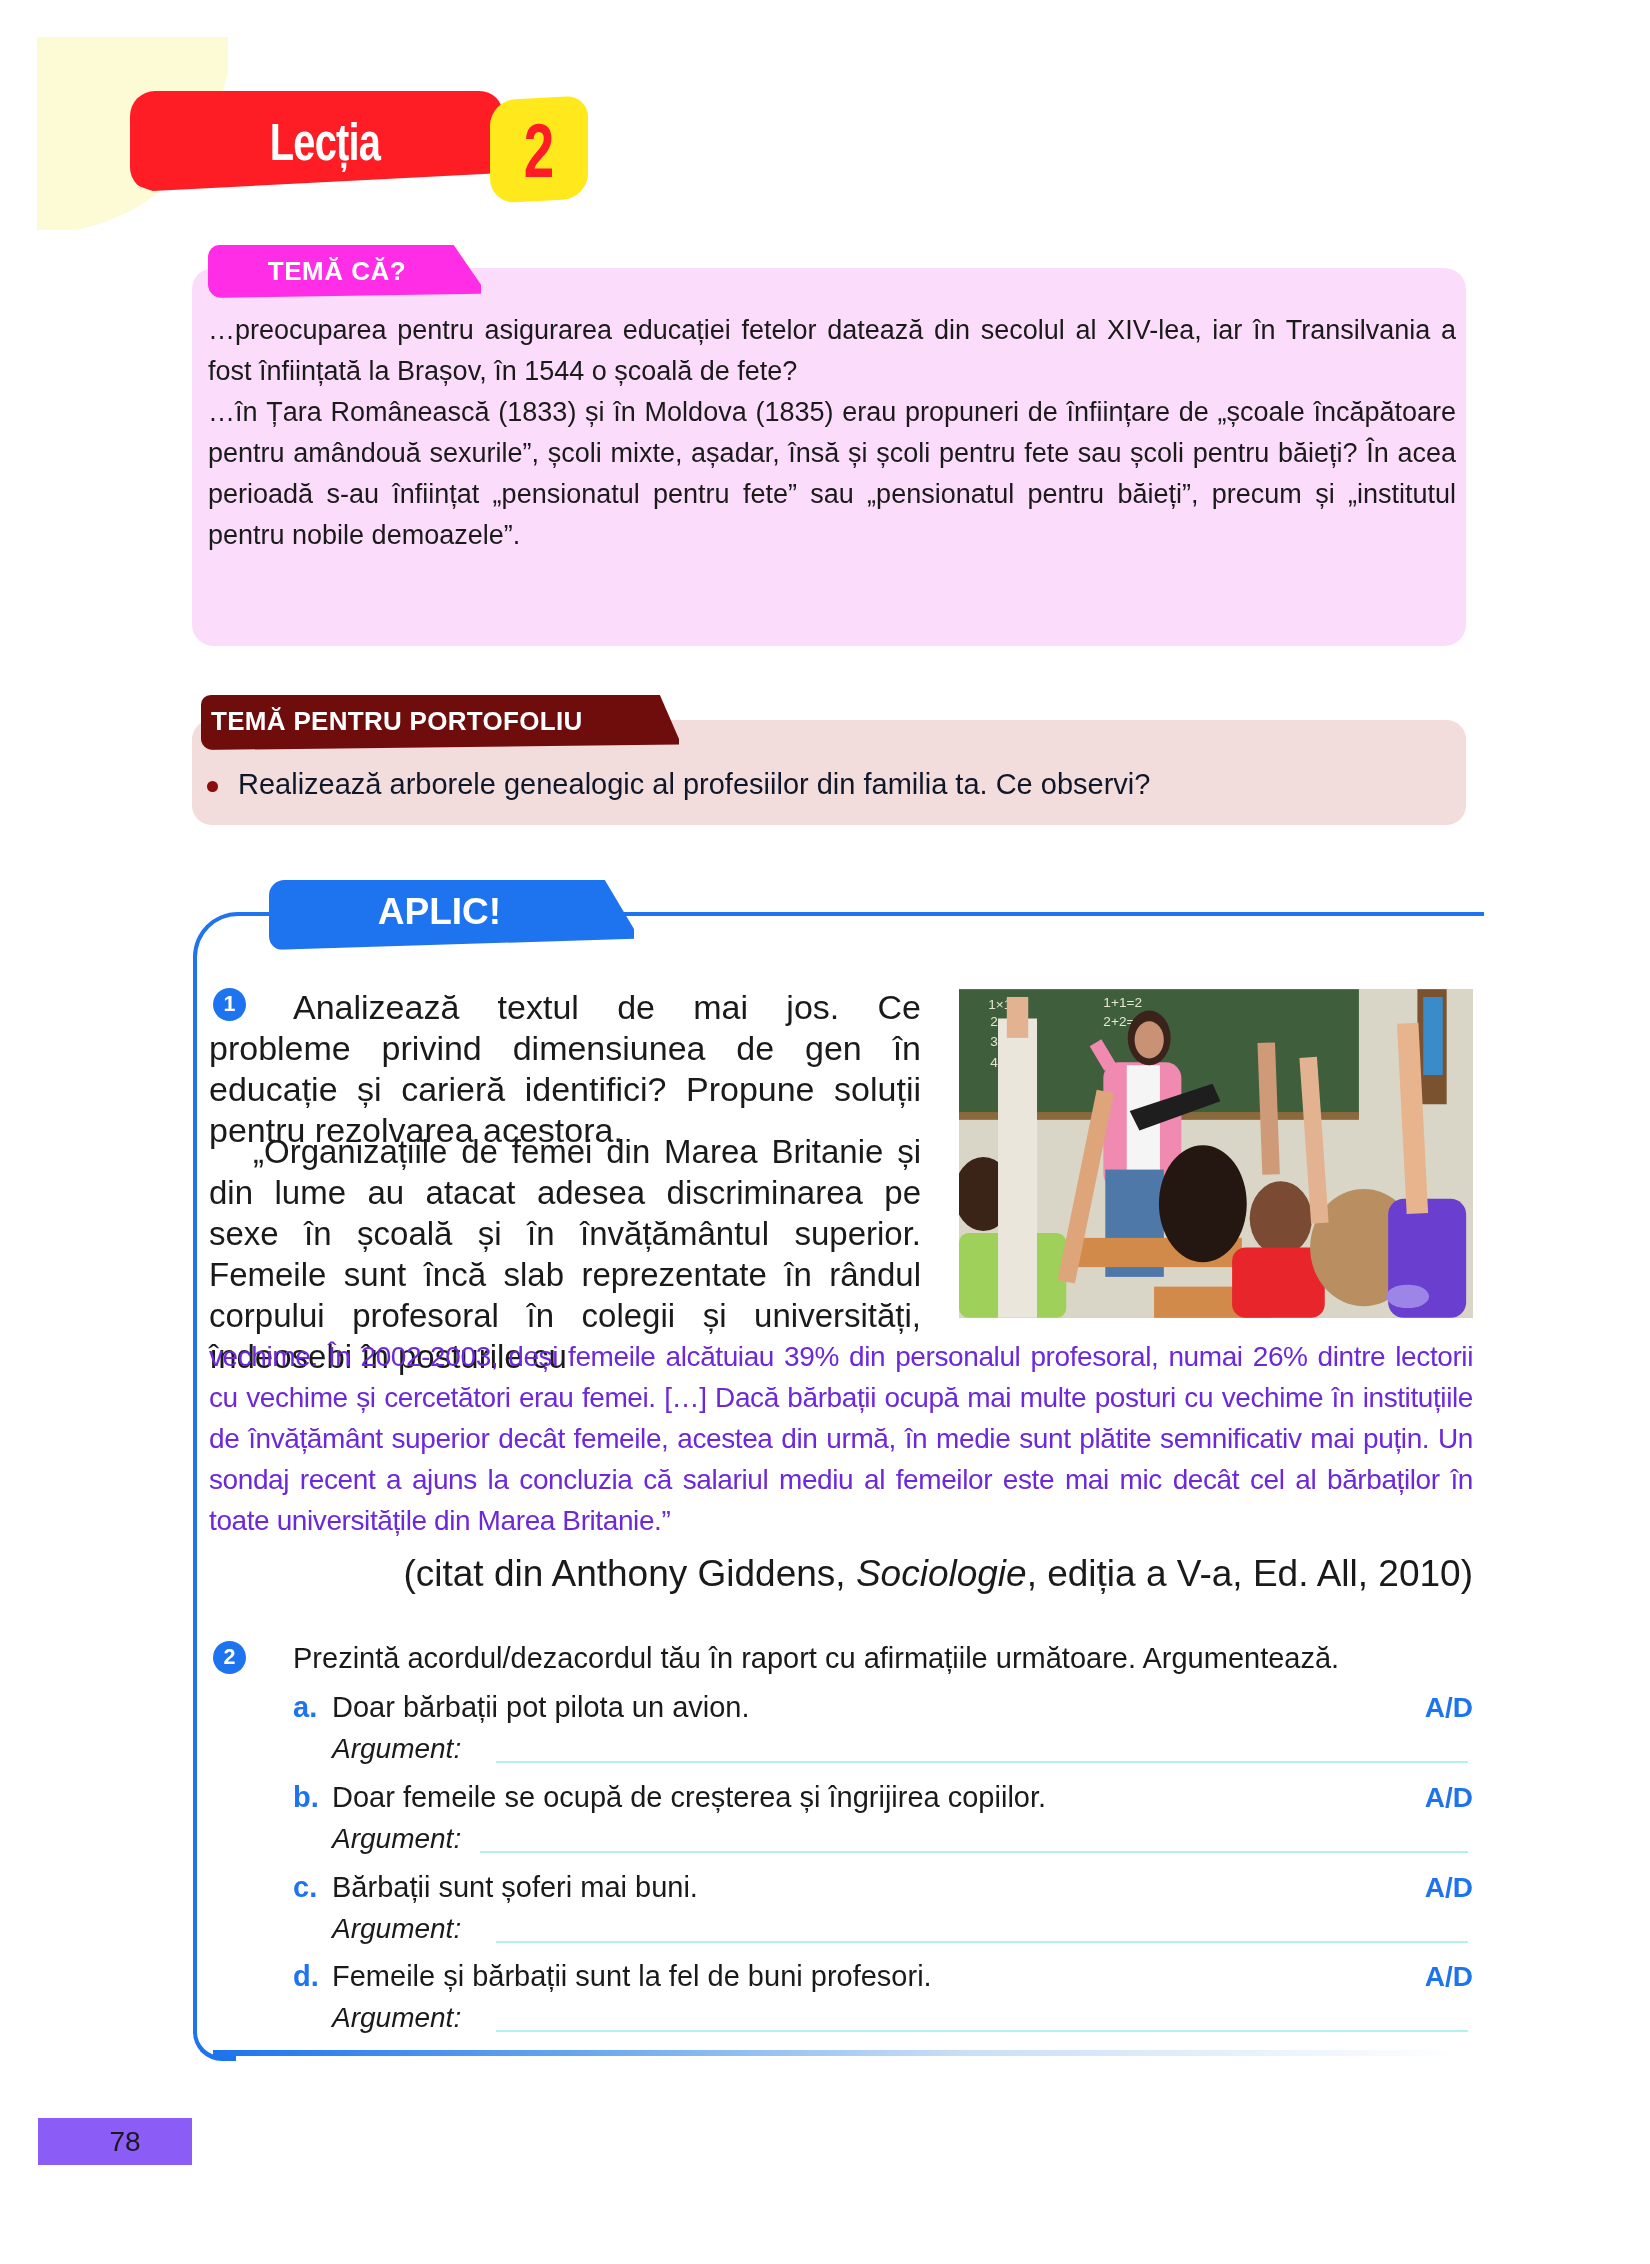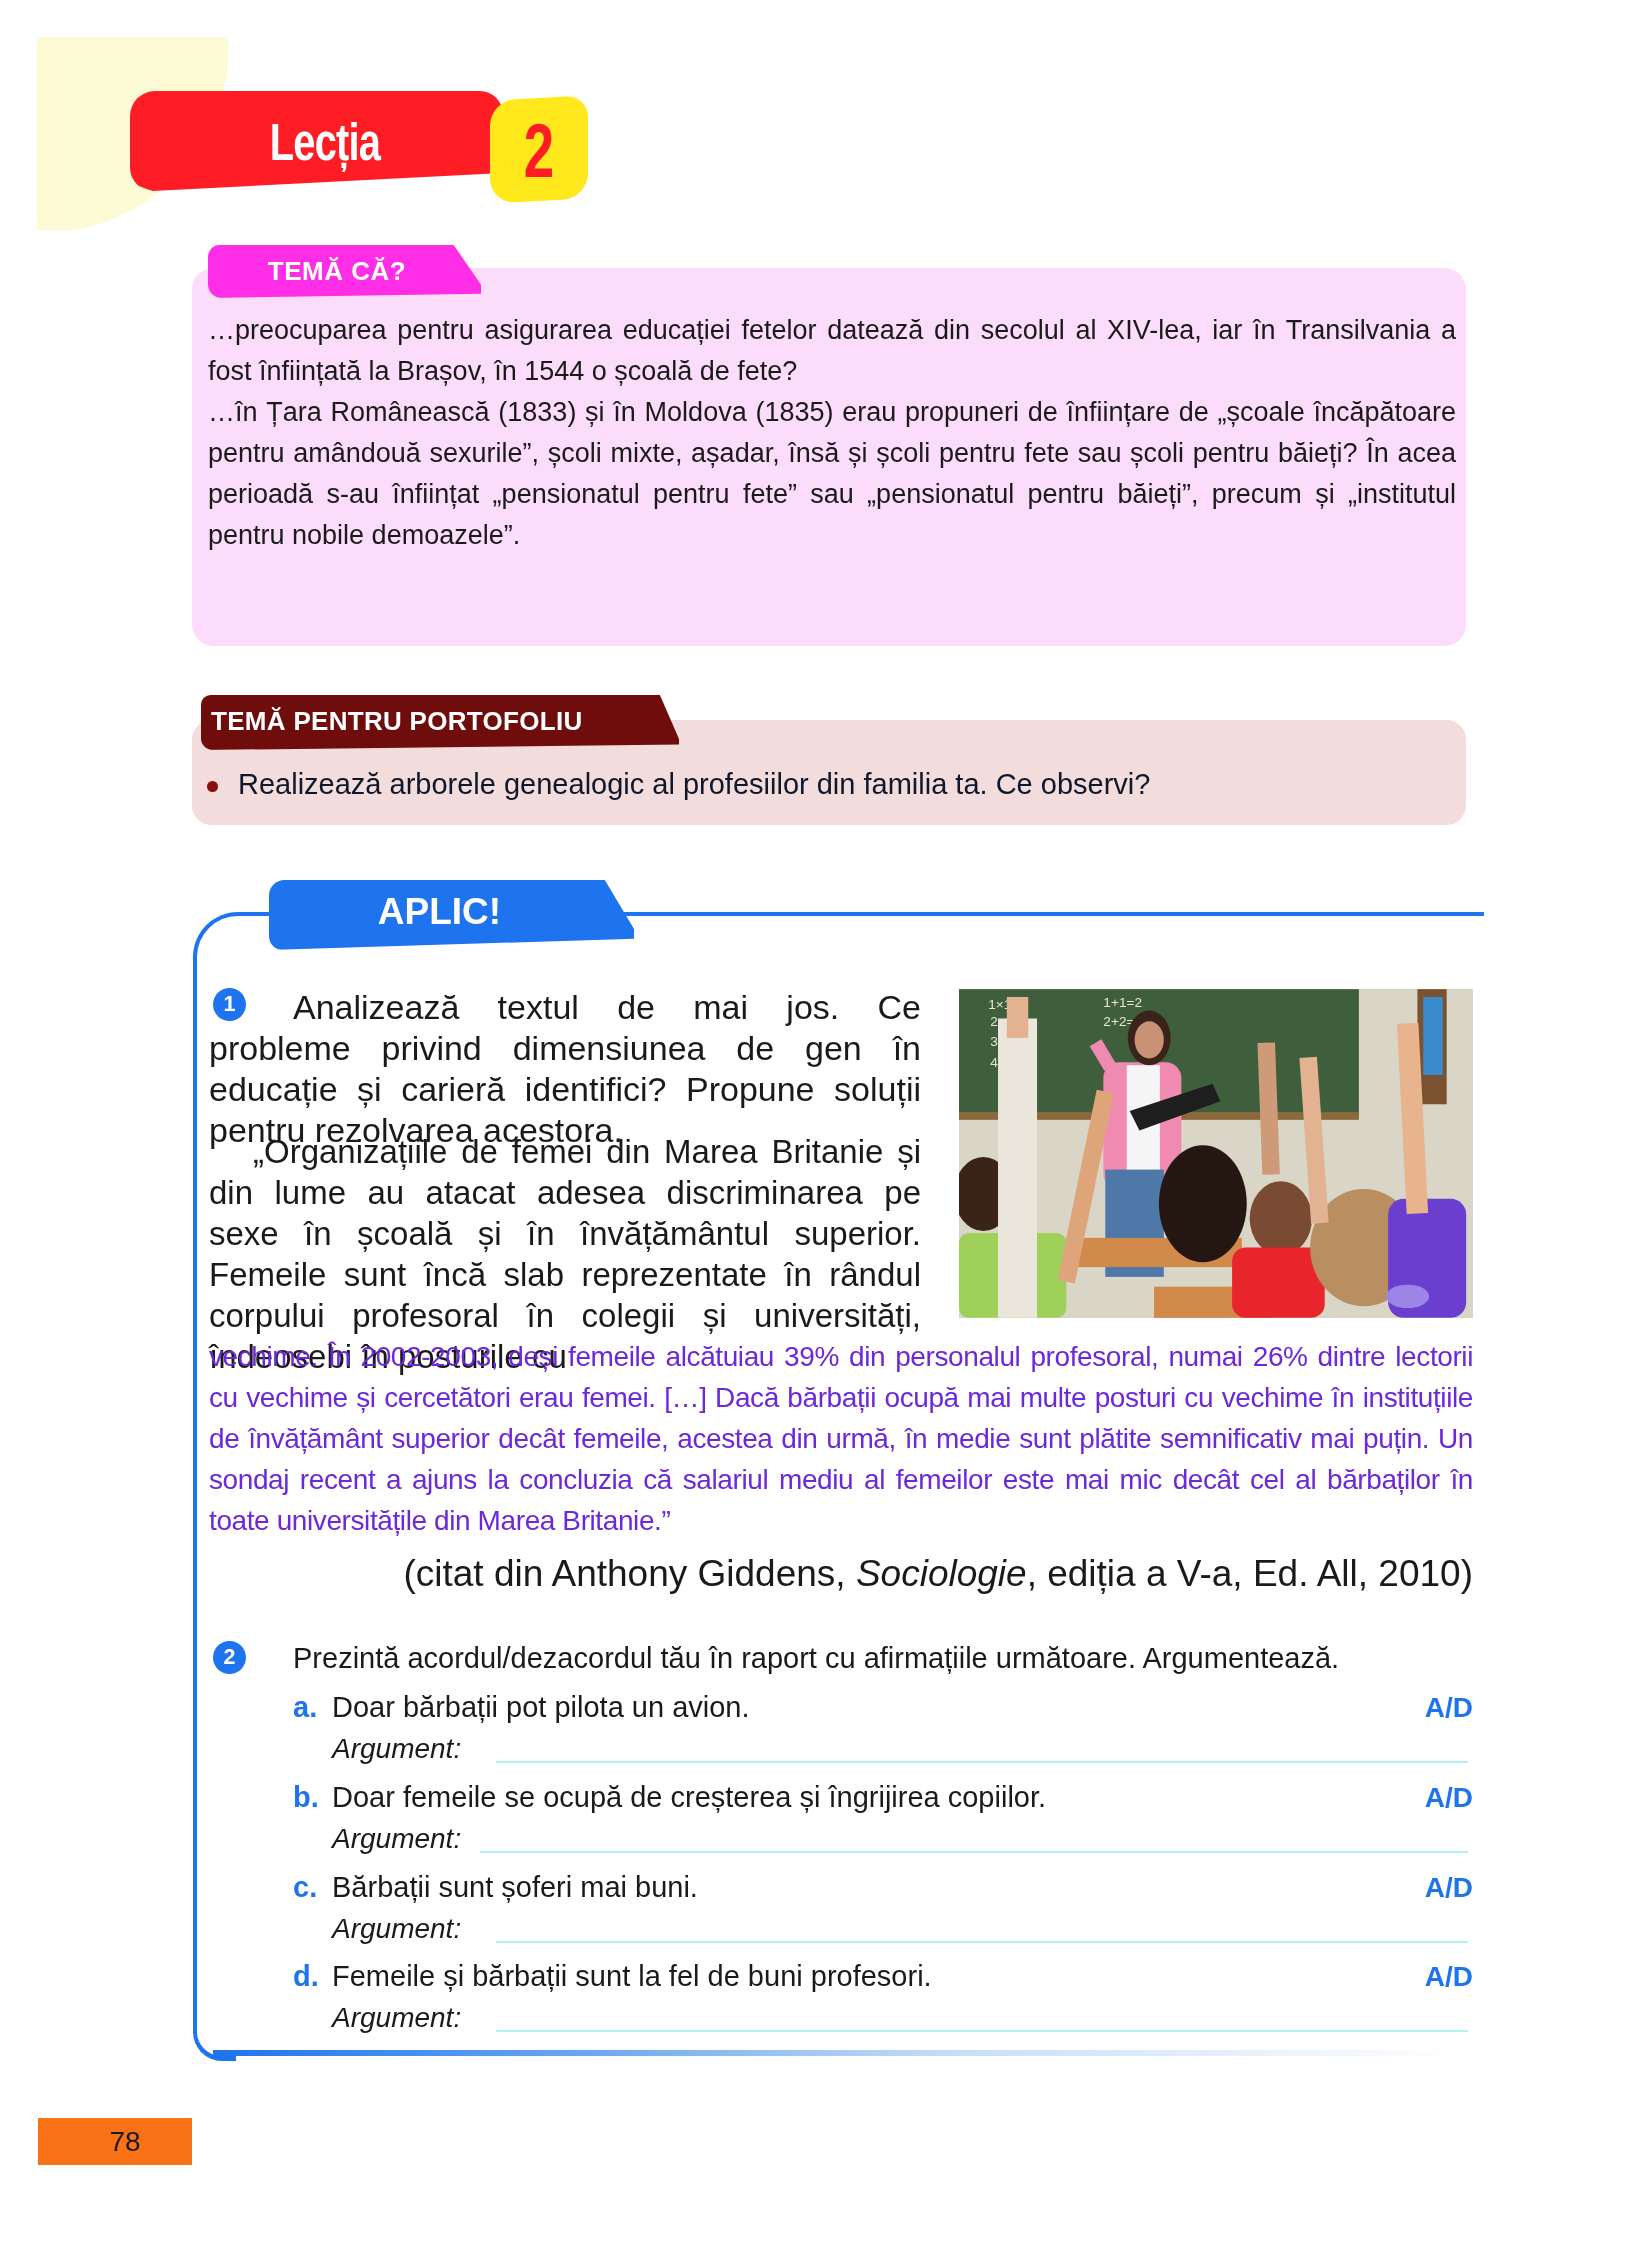--- a/index.html
+++ b/index.html
@@ -88,21 +88,21 @@
   
   .ex2-prompt { position:absolute; left:293px; top:1638px; font-size:29px; line-height:41px; color:#1a1a1a; }
   .item-row { position:absolute; left:293px; width:1180px; height:41px; font-size:29px; line-height:41px; }
   .item-letter { color:#1e73ee; font-weight:bold; display:inline-block; width:39px; }
   .item-text { color:#1a1a1a; }
   .ad { position:absolute; right:0; top:0; color:#1e73ee; font-weight:bold; font-size:28px; }
   .arg-row { position:absolute; left:332px; width:1136px; height:41px; font-size:28px; line-height:41px; }
   .arg-label { font-style:italic; color:#1a1a1a;margin-top:21px; }
   .arg-line { position:absolute; left:164px; right:0; bottom:5.9px; height:2px; background:#b2f1ee; }
 
-  .page-num { position:absolute; left:38px; top:2118px; width:154px; height:47px; background:#f97316;
+  .page-num { position:absolute; left:38px; top:2118px; width:154px; height:47px; background:#8b5cf6;
     display:flex; align-items:center; justify-content:center; padding-left:20px; box-sizing:border-box;
     font-size:28px; color:#1a1a1a; }
 </style>
 </head>
 <body>
 
 <div class="corner-deco"></div>
 
 <div class="lesson-banner"></div>
 <div class="lesson-title">Lecția</div>

